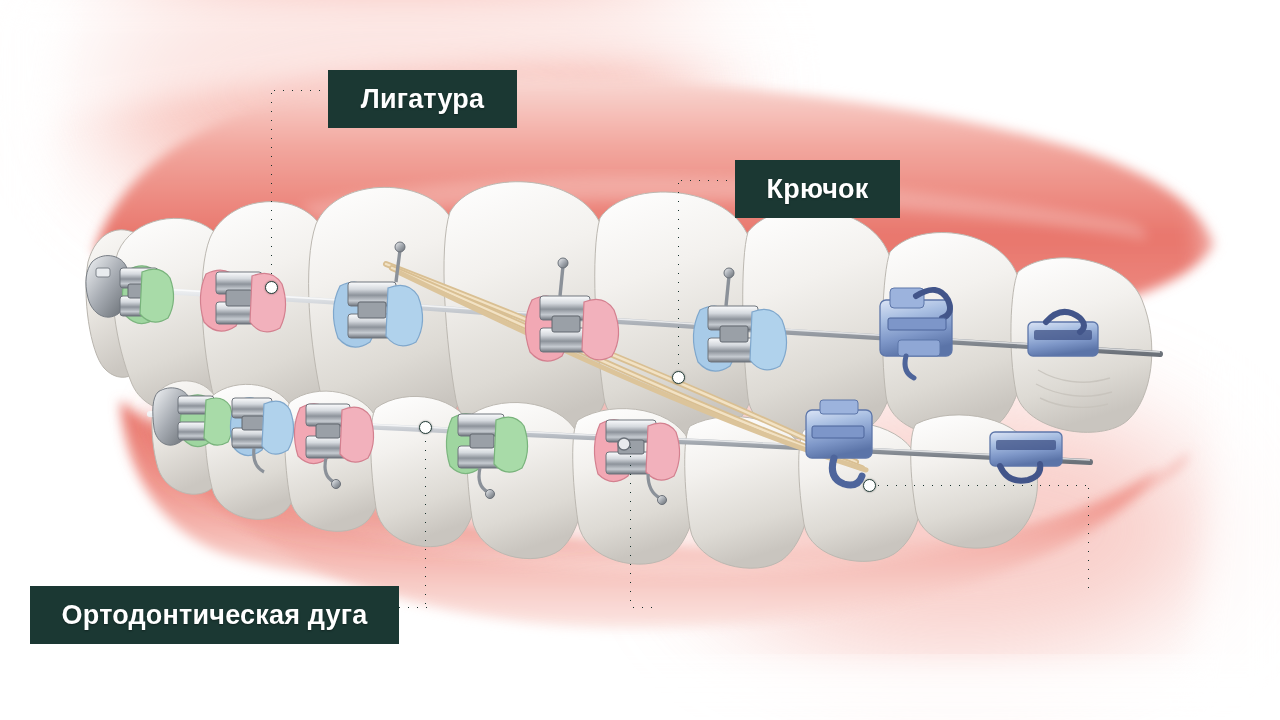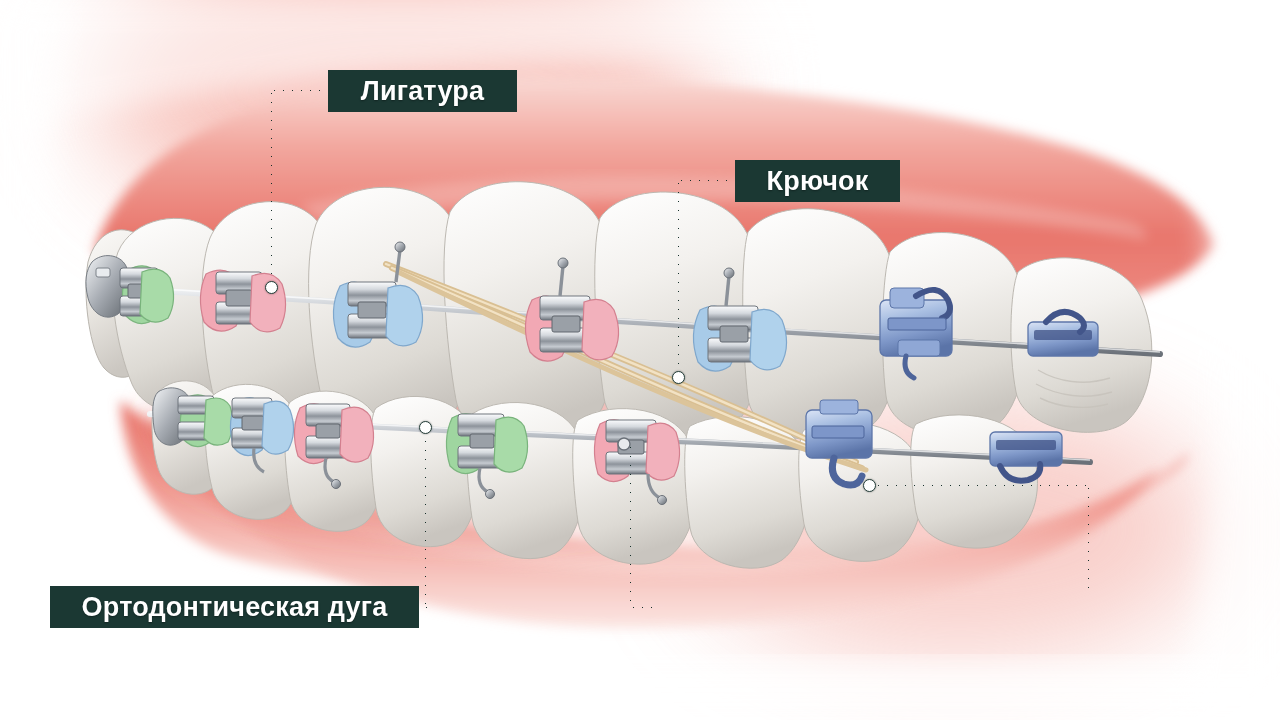--- a/index.html
+++ b/index.html
@@ -26,21 +26,21 @@
      background-size:3px 9px;background-repeat:repeat-y;}
 
   .enddot{position:absolute;width:13px;height:13px;border-radius:50%;
           background:#ffffff;border:1.5px solid #26403b;box-sizing:border-box;
           box-shadow:0 0 2px rgba(0,0,0,.45);}
 
   
   .chip{position:absolute;display:flex;align-items:center;justify-content:center;
         background:#1b3833;color:#ffffff;
         font-size:27px;font-weight:700;letter-spacing:.2px;
-        padding:0 14px;height:42px;white-space:nowrap;
+        padding:8px 14px;height:42px;white-space:nowrap;
         text-shadow:0 1px 2px rgba(0,0,0,.35);}
 </style>
 </head>
 <body>
 
 <div id="stage">
 
   <div class="halo" style="left:90px;top:-60px;width:620px;height:300px;background:#f6b4ab;opacity:.75;"></div>
   <div class="halo" style="left:700px;top:400px;width:520px;height:260px;background:#f3a79e;opacity:.55;"></div>
 
@@ -356,17 +356,17 @@
   <div class="lead h" style="left:629px;top:606px;width:30px;"></div>
 
   <div class="lead h" style="left:874px;top:484px;width:216px;"></div>
   <div class="lead v" style="left:1087px;top:484px;height:104px;"></div>
   <div class="enddot" style="left:863px;top:479px;"></div>
 
   <div class="chip" style="left:328px;top:70px;width:161px;">Лигатура</div>
 
   <div class="chip" style="left:735px;top:160px;width:137px;">Крючок</div>
 
-  <div class="chip" style="left:50px;top:586px;width:341px;">Ортодонтическая дуга</div>
+  <div class="chip" style="left:30px;top:586px;width:341px;">Ортодонтическая дуга</div>
 
 
 
 </div>
 
 </body></html>

